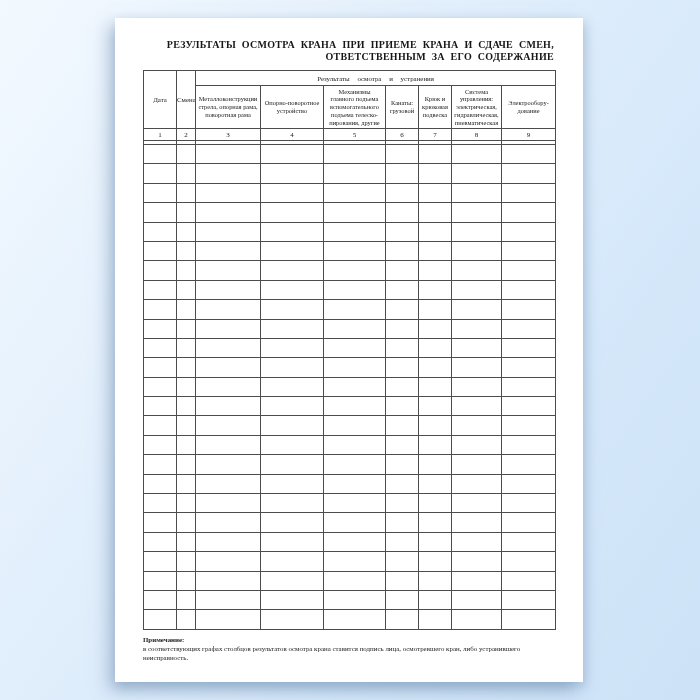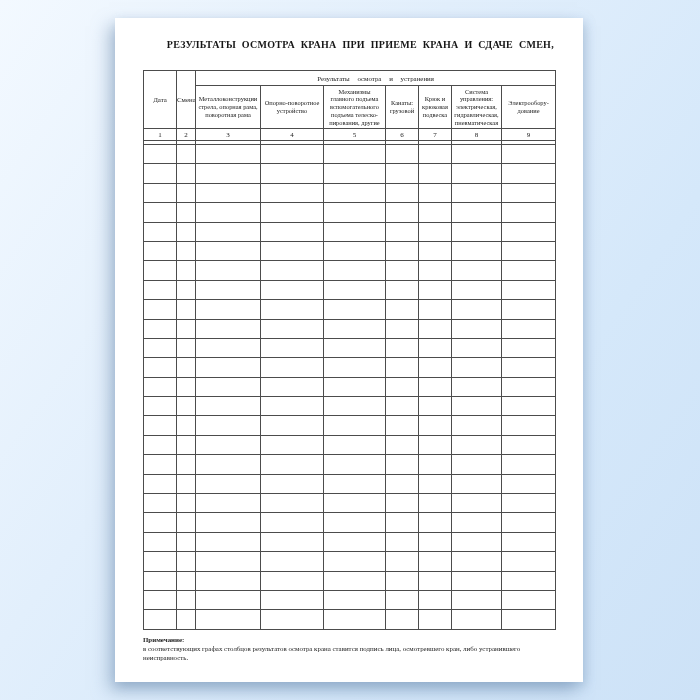--- a/index.html
+++ b/index.html
@@ -47,20 +47,21 @@
   }
   .note .note-label{font-weight:bold;}
 </style>
 </head>
 <body>
 
 <div class="paper">
 
   <div class="title">
     <div>РЕЗУЛЬТАТЫ ОСМОТРА КРАНА ПРИ ПРИЕМЕ КРАНА И СДАЧЕ СМЕН,</div>
+    <div>ОТВЕТСТВЕННЫМ ЗА ЕГО СОДЕРЖАНИЕ</div>
   </div>
 
   <table class="form">
     <colgroup>
       <col style="width:33px">
         <col style="width:19px">
         <col style="width:65px">
       <col style="width:63px">
         <col style="width:62px">
         <col style="width:33px">

